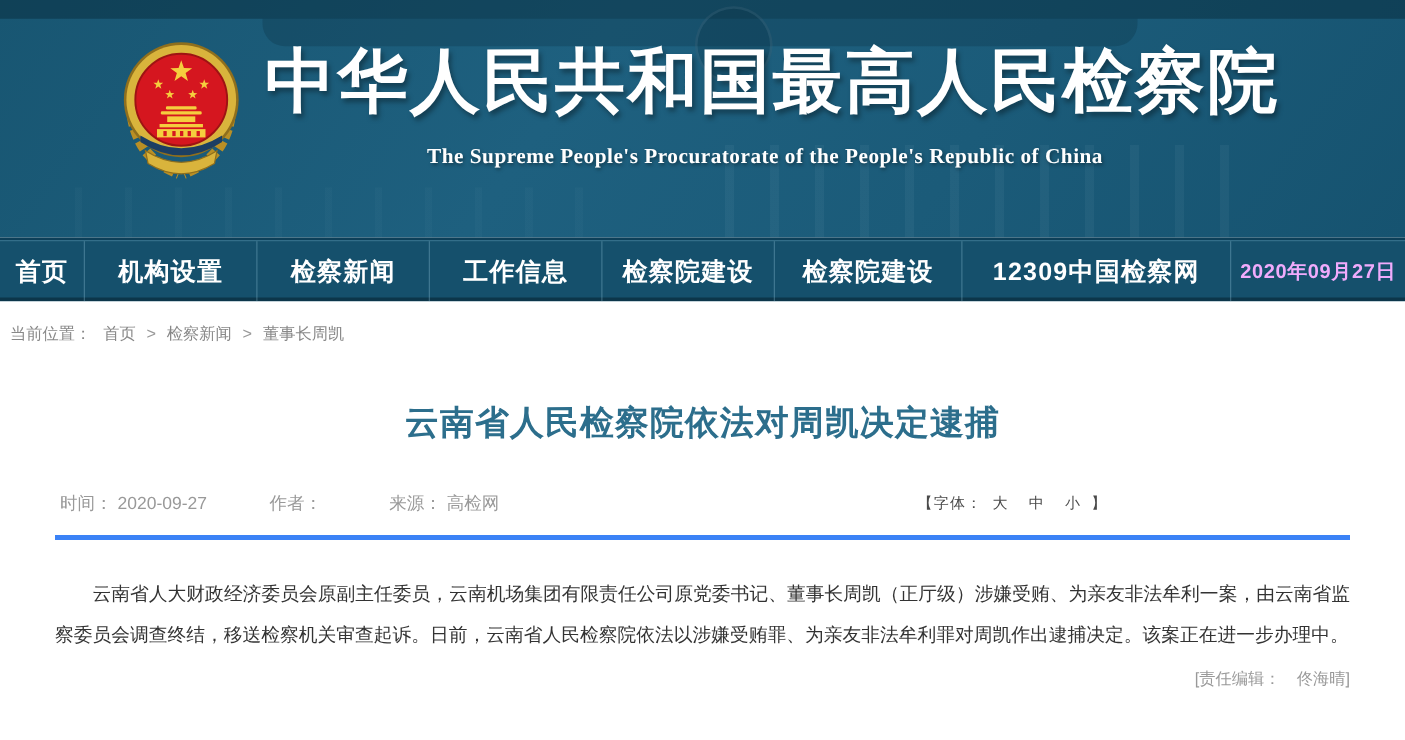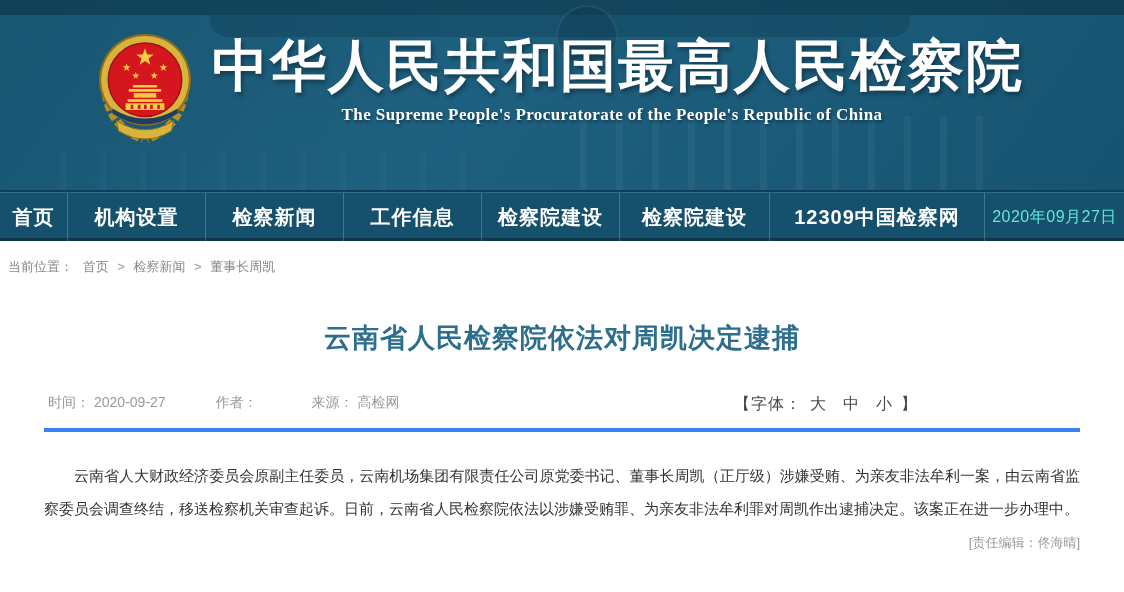--- a/index.html
+++ b/index.html
@@ -24,66 +24,66 @@
     background:repeating-linear-gradient(90deg,rgba(215,238,248,.04) 0 6px,rgba(0,0,0,0) 6px 40px)}
   .emblem{position:absolute;left:96px;top:24px;width:98px;height:130px}
   .header-titles{position:absolute;left:212px;top:34px;width:800px;text-align:center;color:#fff}
   .title-cn{
     font-family:"Liberation Serif","DejaVu Serif",serif;font-size:56px;font-weight:bold;
     letter-spacing:2px;line-height:64px;white-space:nowrap;
     text-shadow:2px 3px 4px rgba(0,0,0,.35);
   }
   .title-en{
     font-family:"Liberation Serif","DejaVu Serif",serif;font-size:17px;font-weight:bold;
-    letter-spacing:.4px;margin-top:7px;white-space:nowrap;
+    letter-spacing:.4px;margin-top:17px;white-space:nowrap;
     text-shadow:1px 2px 3px rgba(0,0,0,.4);
   }
   
   .nav{
     display:flex;height:48px;background:#15506c;
     border-top:1px solid rgba(130,190,212,.28);
     box-shadow:inset 0 -3px 0 rgba(5,32,47,.55);
   }
   .nav-item{
     display:flex;align-items:center;justify-content:center;
     color:#fff;font-size:20px;font-weight:bold;letter-spacing:1px;
     border-right:1px solid rgba(150,200,220,.32);cursor:pointer;box-sizing:border-box;
   }
   .w1{width:68px}.w2{width:138px}.w3{width:138px}.w4{width:138px}
   .w5{width:138px}.w6{width:150px}.w7{width:215px}
   .nav-date{
     flex:1;display:flex;align-items:center;justify-content:center;
-    color:#5eead4;font-size:16px;font-weight:normal;letter-spacing:.5px;
+    color:#f0abfc;font-size:16px;font-weight:bold;letter-spacing:.5px;
   }
   
   .breadcrumb{padding:17px 0 0 8px;font-size:13px;color:#888;height:16px}
   .crumb{color:#888;cursor:pointer}
   .crumb-sep{margin:0 5px;color:#999}
   .crumb-label{margin-right:6px}
   
   .article{margin:0 44px}
   .article-title{
     margin:48px 0 0;text-align:center;
     font-family:Liberation Serif, serif;
     font-size:27px;font-weight:bold;color:#2c6e8c;letter-spacing:1px;line-height:32px;
   }
   .meta-row{
     position:relative;margin-top:40px;padding:0 0 18px 4px;
     border-bottom:4px solid #3b82f6;font-size:14px;color:#999;height:16px;
   }
   .meta-item{margin-right:46px}
   .meta-label{margin-right:4px}
-  .font-control{position:absolute;left:690px;top:0;color:#4a4a4a;font-size:16px;letter-spacing:1px}
+  .font-control{position:absolute;left:690px;top:0;color:#4a4a4a;font-size:12px;letter-spacing:1px}
   .font-size-opt{margin:0 8px;cursor:pointer;color:#4a4a4a}
   .article-body{
     margin:27px 0 0;font-size:15px;line-height:33px;color:#333;
     text-indent:2em;text-align:justify;
   }
   .editor-row{margin-top:9px;text-align:right;font-size:13px;color:#999}
-  .editor-name{}
+  .editor-name{margin-left:13px}
 </style>
 </head>
 <body>
 
 <div class="header">
   <div class="hdr-roof"></div>
   <div class="hdr-roof2"></div>
   <div class="hdr-emblem-faint"></div>
   <div class="hdr-windows"></div>
   <div class="hdr-windows2"></div>

